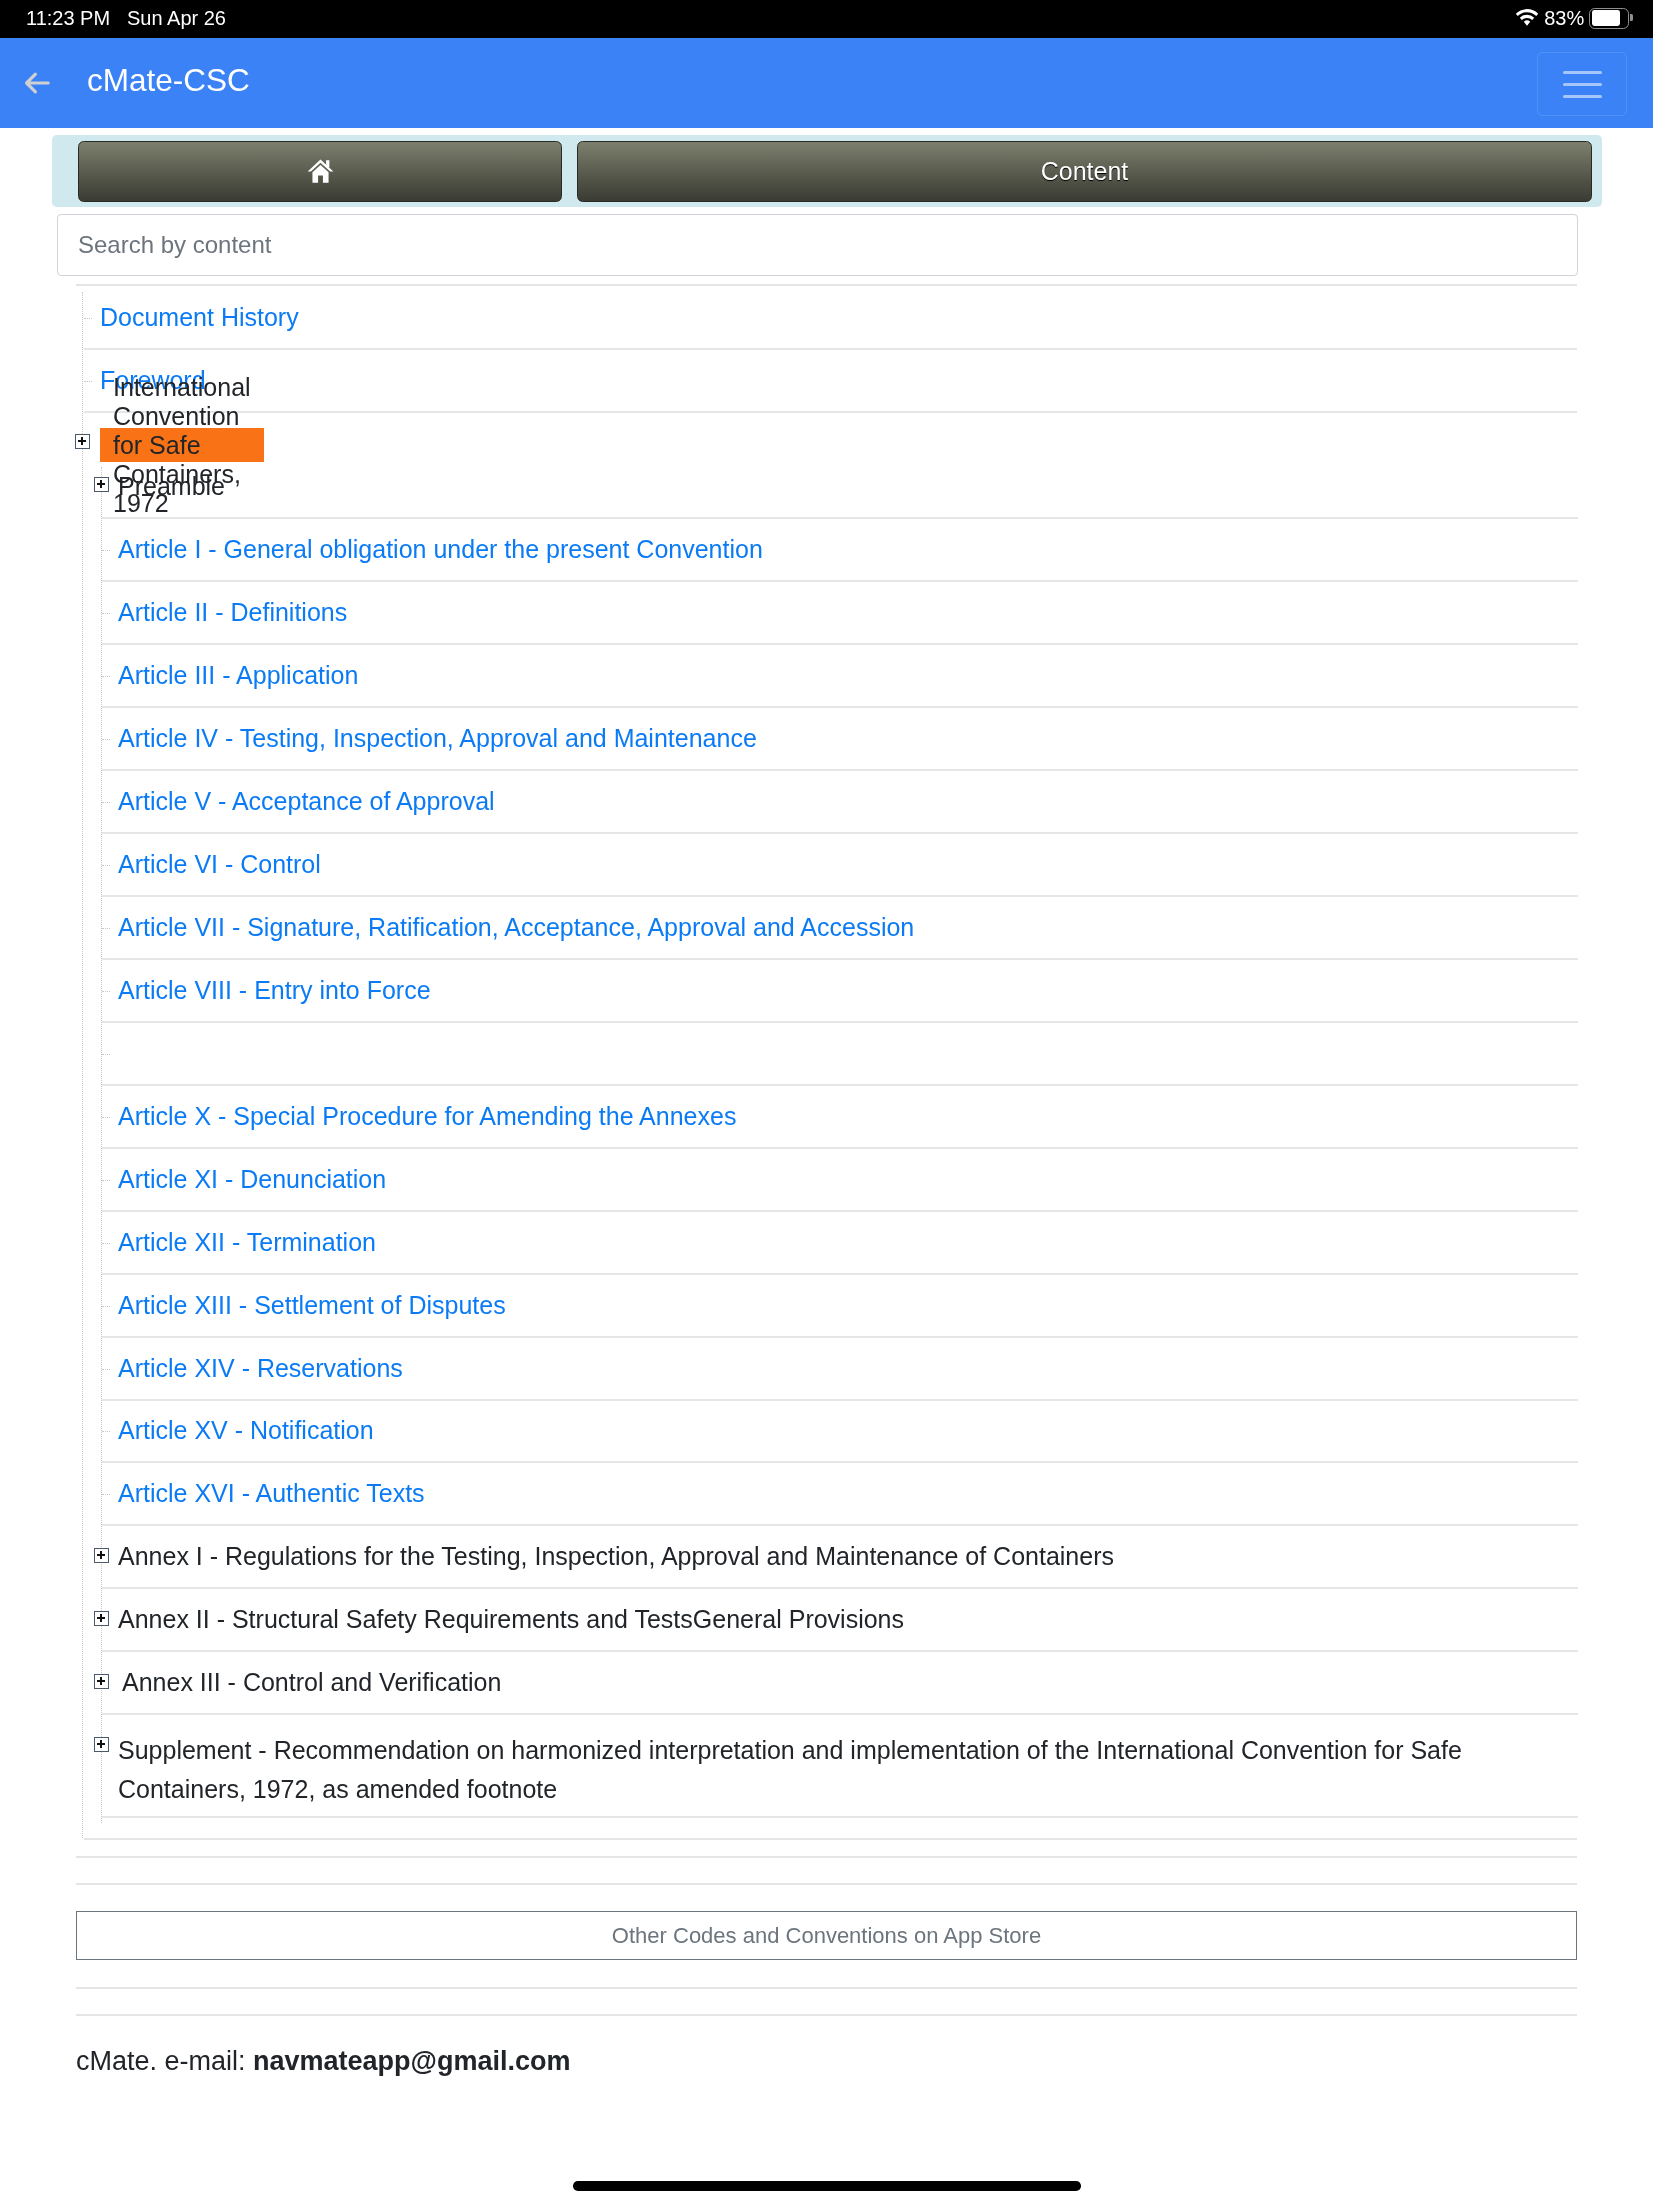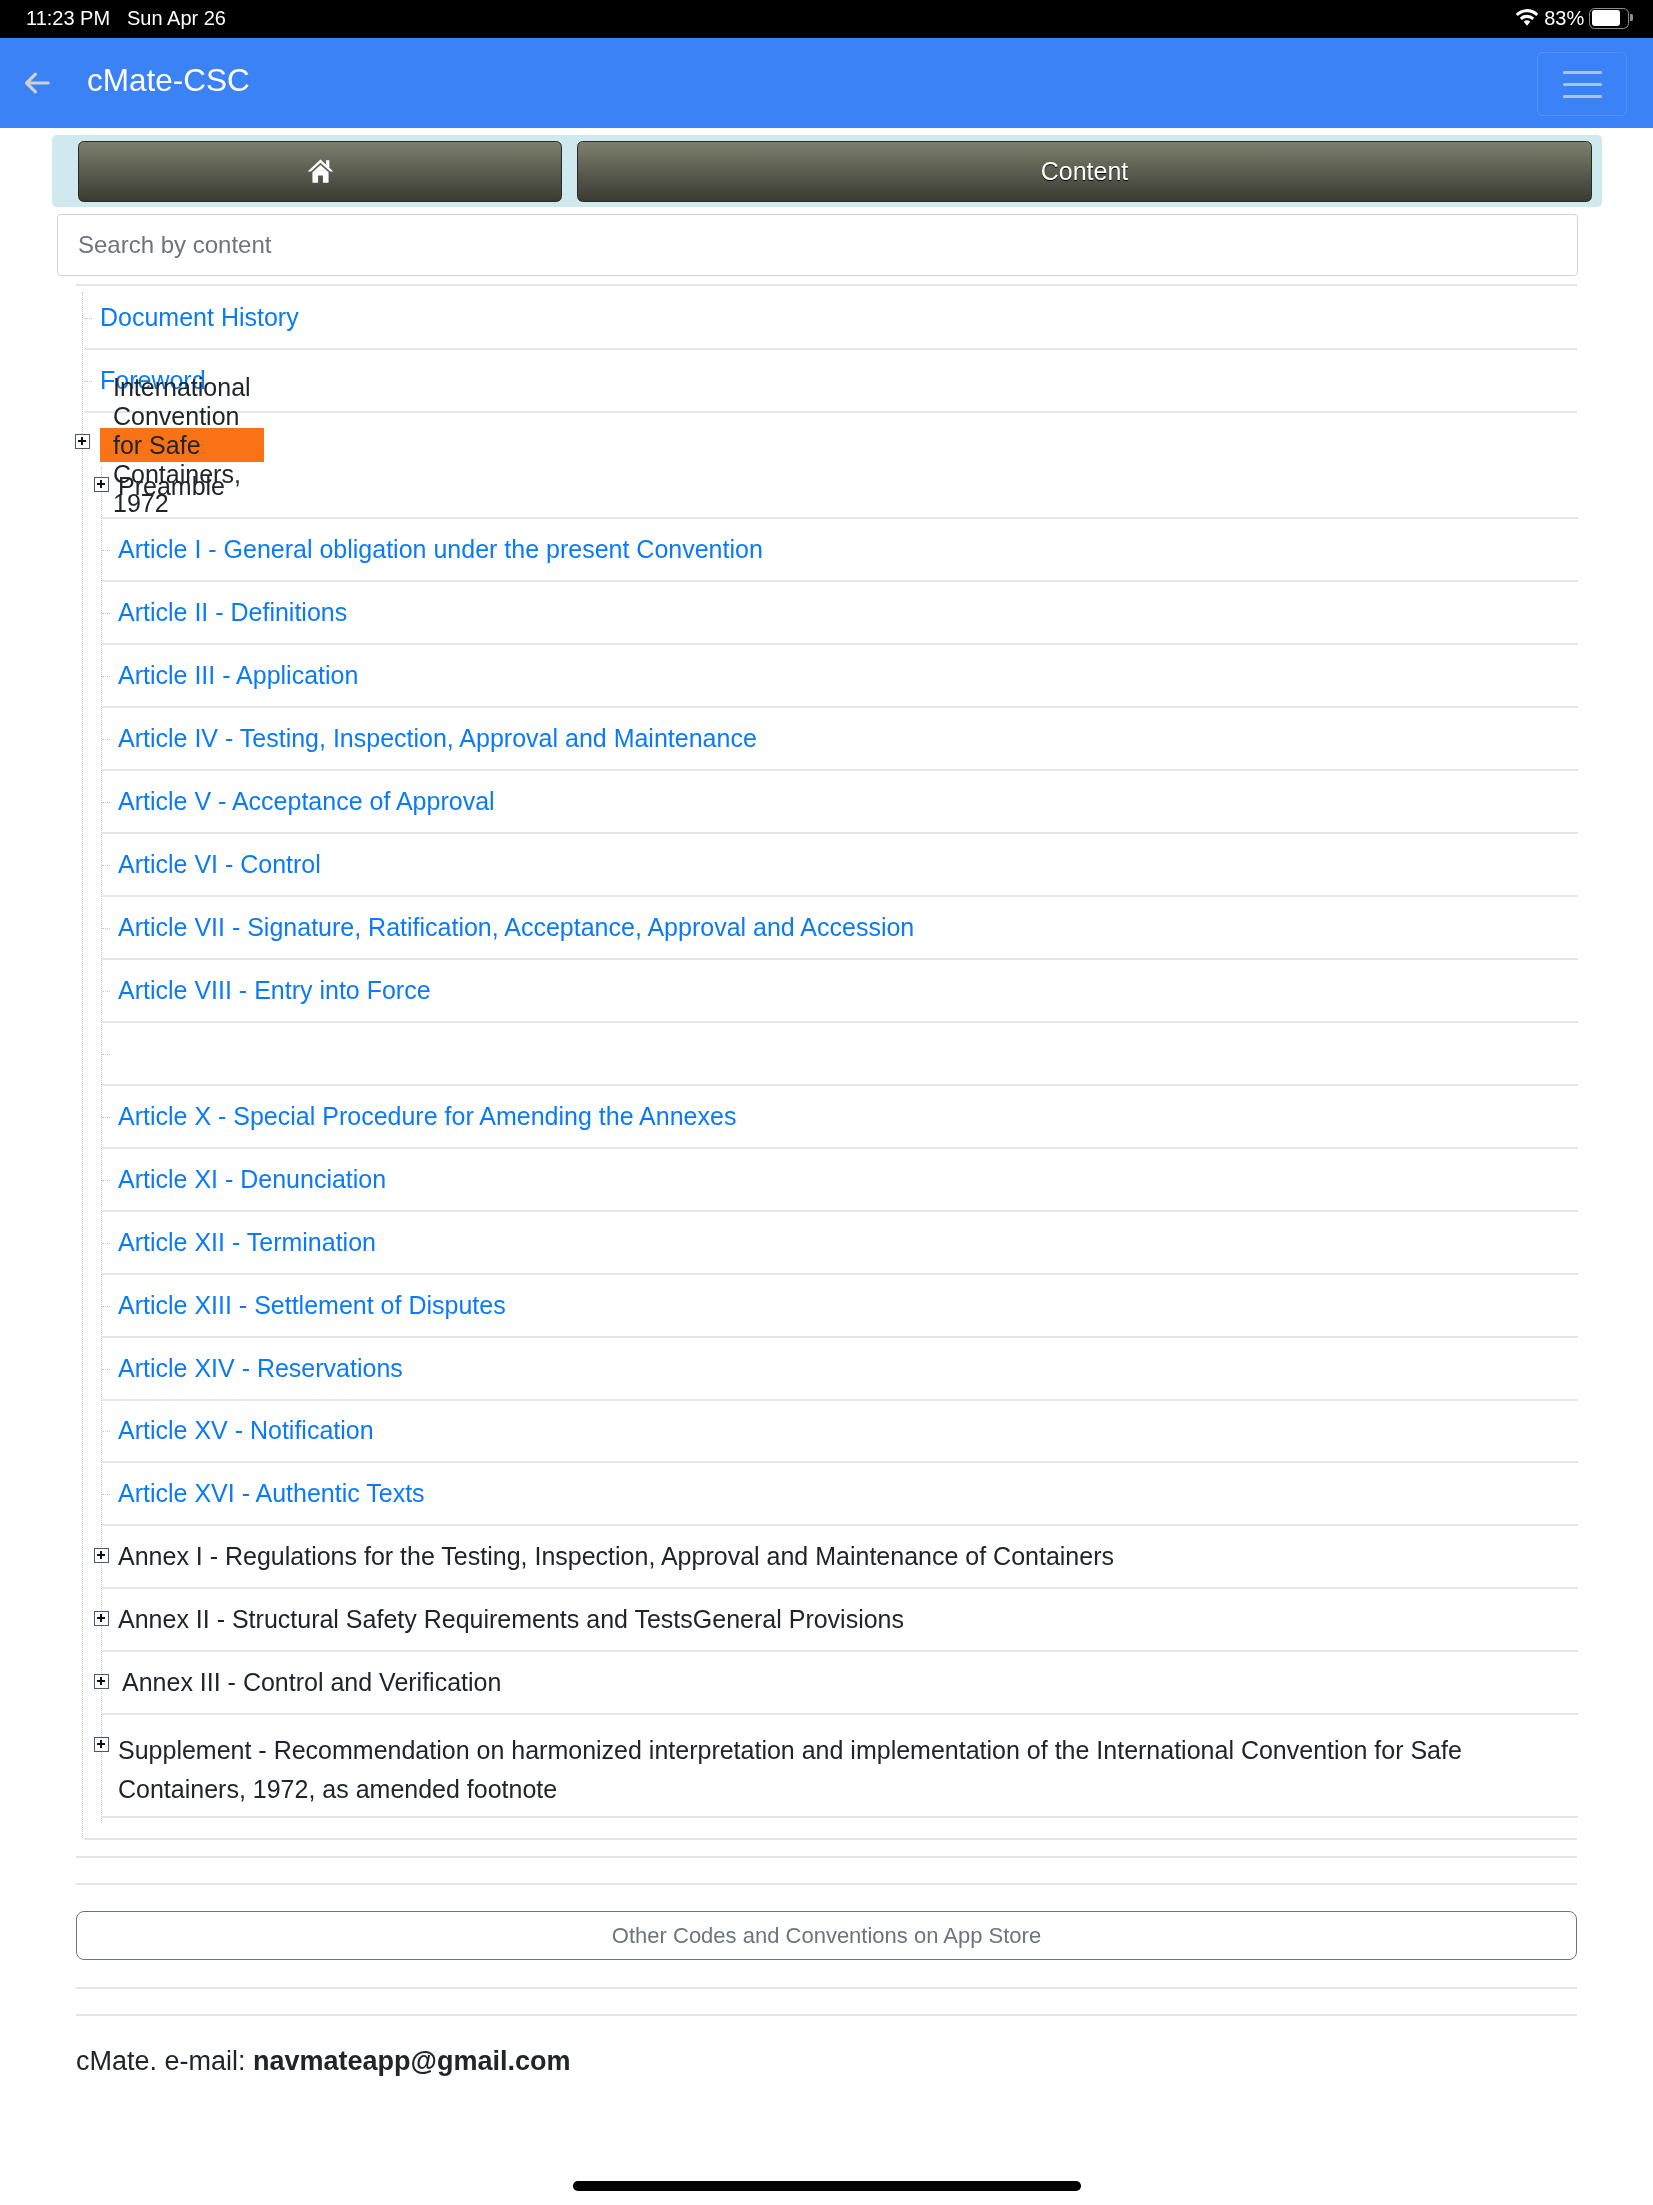--- a/index.html
+++ b/index.html
@@ -47,21 +47,21 @@
   .vline { position: absolute; border-left: 1.6px dotted #c8c8c8; }
   .row { position: absolute; height: 63px; border-bottom: 2.4px solid #e6e6e6; display: flex; align-items: center; font-size: 25px; }
   .row a, .row .lnk { color: #0a7bf5; text-decoration: none; cursor: pointer; }
   .row .hdot { position: absolute; top: 31px; width: 8px; border-top: 1.6px dotted #c8c8c8; }
   .node { position: absolute; display: flex; align-items: center; font-size: 25px; color: #212529; cursor: pointer; }
   .exp { position: absolute; width: 14.5px; height: 14.5px; border: 1.6px solid #4b5a6a; background: #fff; display: flex; align-items: center; justify-content: center; cursor: pointer; }
   .exp::before { content: ""; position: absolute; width: 8px; height: 1.6px; background: #111; }
   .exp::after { content: ""; position: absolute; width: 1.6px; height: 8px; background: #111; }
 
   
-  .store-btn { position: absolute; left: 76px; top: 1911px; width: 1501px; height: 49px; border: 1.6px solid #6c757d; border-radius: 8px;
+  .store-btn { position: absolute; left: 76px; top: 1911px; width: 1501px; height: 49px; border: 1.6px solid #6c757d; border-radius: 0;
                display: flex; align-items: center; justify-content: center; font-size: 22px; color: #6c757d; cursor: pointer; background: #fff; }
   .contact { position: absolute; left: 76px; top: 2046px; font-size: 27px; color: #212529; }
   .contact b { font-weight: bold; }
   .home-indicator { position: absolute; left: 573px; top: 2181px; width: 508px; height: 9.7px; background: #000; border-radius: 4.8px; }
 </style>
 </head>
 <body>
 
 <div class="statusbar">
   <span class="time">11:23 PM</span>

